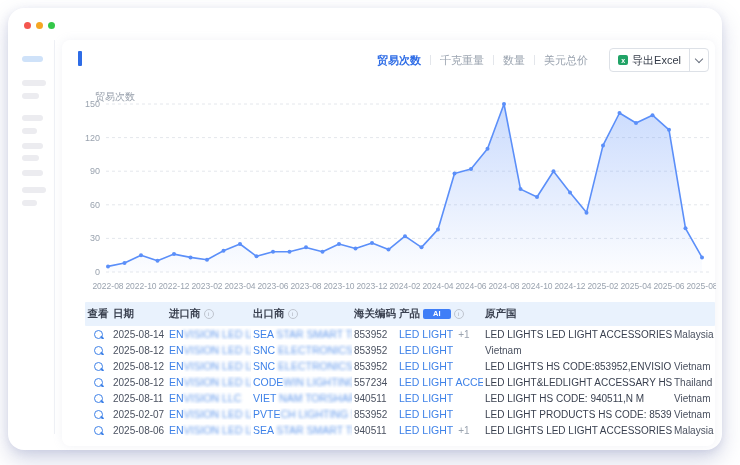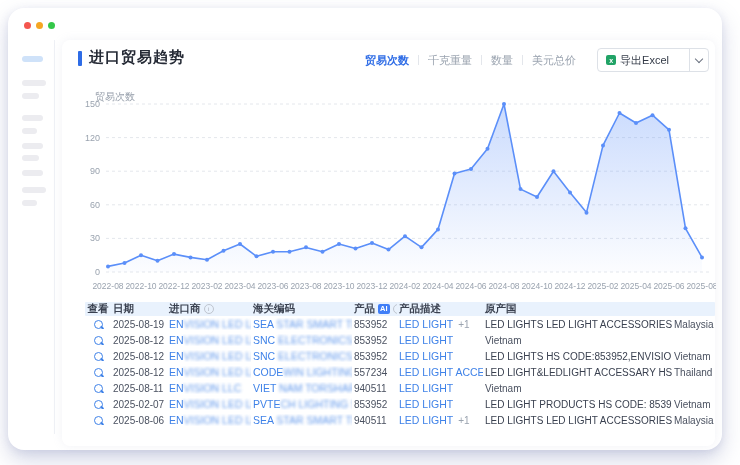--- a/index.html
+++ b/index.html
@@ -39,47 +39,47 @@
     background:#fff;border-radius:8px;
     box-shadow:0 0 10px rgba(160,168,196,.15);
   }
   .accent{position:absolute;left:16px;top:11px;width:4px;height:15px;background:#2e6ce6;border-radius:1px;}
   .page-title{position:absolute;left:27px;top:8px;font-size:15px;font-weight:bold;color:#262b36;letter-spacing:1px;}
   
   .toolbar{position:absolute;right:6px;top:8px;display:flex;align-items:center;height:24px;}
   .tab{font-size:11px;color:#9aa3af;padding:0 9px;cursor:pointer;}
   .tab.active{color:#2e6ce6;font-weight:bold;}
   .tab-sep{width:1px;height:10px;background:#e3e6eb;}
-  .export-btn{display:flex;margin-left:12px;border:1px solid #dde1e7;border-radius:4px;height:22px;background:#fff;overflow:hidden;gap:12px;}
+  .export-btn{display:flex;margin-left:12px;border:1px solid #dde1e7;border-radius:4px;height:22px;background:#fff;overflow:hidden;}
   .exp-main{display:flex;align-items:center;gap:4px;padding:0 8px;font-size:11px;color:#333a47;cursor:pointer;}
   .excel-ic{width:10px;height:10px;background:#21a366;border-radius:2px;color:#fff;font-size:7px;font-weight:bold;display:flex;align-items:center;justify-content:center;line-height:1;}
   .exp-caret{width:18px;border-left:1px solid #dde1e7;display:flex;align-items:center;justify-content:center;cursor:pointer;}
   .caret{width:5px;height:5px;border-right:1.4px solid #6b7280;border-bottom:1.4px solid #6b7280;transform:rotate(45deg);margin-top:-3px;}
   
   .chart-ytitle{position:absolute;left:33px;top:50px;font-size:10px;color:#98a0ac;}
   #trend-chart{position:absolute;left:8px;top:58px;}
   
   .table{position:absolute;left:23px;top:262px;width:630px;font-size:10.5px;}
   .t-head,.t-row{display:grid;grid-template-columns:26px 56px 84px 101px 45px 86px 189px 43px;align-items:center;}
-  .t-head{height:14px;background:#e9f2fd;font-weight:bold;color:#3a4150;border-radius:1px;}
+  .t-head{height:24px;background:#e9f2fd;font-weight:bold;color:#3a4150;border-radius:1px;}
   .t-row{height:16px;color:#4a5160;}
   .t-head>div,.t-row>div{white-space:nowrap;overflow:hidden;padding-left:2px;}
   .t-head>div:first-child,.t-row>div:first-child{display:flex;justify-content:center;padding-left:0;}
   .th-inner{display:inline-flex;align-items:center;}
   .link{color:#3f82e8;cursor:pointer;text-align:center;}
   .redacted{filter:blur(1.7px);opacity:.8;}
   .plus{color:#9aa3af;margin-left:5px;font-size:10px;}
   .cell-desc{color:#3a4150;font-size:10px;}
   .cell-country,.cell-date,.cell-code{font-size:10px;color:#4a5160;}
   
   .zoom-icon{width:7px;height:7px;border:1.3px solid #3f82e8;border-radius:50%;position:relative;display:inline-block;cursor:pointer;}
   .zoom-icon::after{content:"";position:absolute;width:1.5px;height:3.5px;background:#3f82e8;left:6px;top:5.5px;transform:rotate(-45deg);border-radius:1px;}
   .info-icon{width:8px;height:8px;border:1px solid #bfc5cf;border-radius:50%;display:inline-flex;align-items:center;justify-content:center;margin-left:3px;flex:none;}
   .info-icon::after{content:"i";font-size:6px;color:#bfc5cf;line-height:1;}
-  .ai-badge{background:#3f7ef7;color:#fff;font-size:7.5px;font-weight:bold;border-radius:2px;padding:1px 2px;margin-left:3px;line-height:1;flex:none;}
+  .ai-badge{background:#3f7ef7;color:#fff;font-size:7.5px;font-weight:bold;border-radius:2px;padding:1px 10px;margin-left:3px;line-height:1;flex:none;}
 </style>
 </head>
 <body>
 
 <div class="card">
   <div class="dots">
     <span class="dot r"></span>
     <span class="dot y"></span>
     <span class="dot g"></span>
   </div>
@@ -92,21 +92,20 @@
     <div class="sb-bar"></div>
     <div class="sb-bar"></div>
     <div class="sb-bar"></div>
     <div class="sb-bar"></div>
     <div class="sb-bar"></div>
     <div class="sb-bar"></div>
   </div>
 
   <div class="main">
     <div class="accent"></div>
-    <div class="page-title">进口贸易趋势</div>
 
     <div class="toolbar">
       <span id="metric-tabs" style="display:flex;align-items:center;">
           <span class="tab active">贸易次数</span>
           <span class="tab-sep"></span>
           <span class="tab">千克重量</span>
           <span class="tab-sep"></span>
           <span class="tab">数量</span>
           <span class="tab-sep"></span>
           <span class="tab">美元总价</span>
@@ -216,40 +215,41 @@
             </span>
           </div>
           <div><span class="th-inner">
               <span>日期</span>
             </span></div>
           <div><span class="th-inner">
               <span>进口商</span>
               <span class="info-icon"></span>
             </span></div>
           <div><span class="th-inner">
+              <span>出口商</span>
+              <span class="info-icon"></span>
+            </span></div>
+          <div><span class="th-inner">
               <span>海关编码</span>
             </span></div>
           <div><span class="th-inner">
               <span>产品</span>
               <span class="ai-badge">AI</span>
               <span class="info-icon"></span>
             </span></div>
           <div><span class="th-inner">
-              <span>产品描述</span>
-            </span></div>
-          <div><span class="th-inner">
               <span>原产国</span>
             </span></div>
         </div>
       <div id="table-body">
           <span class="t-row">
             <div>
               <span class="zoom-icon"></span>
             </div>
-            <div class=" cell-date">2025-08-19</div>
+            <div class=" cell-date">2025-08-14</div>
             <div><span class="link"><span>EN</span><span class="redacted redacted">VISION LED LIGHTI</span></span></div>
             <div><span class="link"><span>SEA </span><span class="redacted redacted">STAR SMART TE</span></span></div>
             <div class=" cell-code">853952</div>
             <div><span class="link">LED LIGHT</span><span class="plus">+1</span></div>
             <div class=" cell-desc">LED LIGHTS LED LIGHT ACCESSORIES,ENVISIONLED PANE</div>
             <div class=" cell-country">Malaysia</div>
           </span>
           <span class="t-row">
             <div>
               <span class="zoom-icon"></span>
@@ -287,20 +287,21 @@
           </span>
           <span class="t-row">
             <div>
               <span class="zoom-icon"></span>
             </div>
             <div class=" cell-date">2025-08-11</div>
             <div><span class="link"><span>EN</span><span class="redacted redacted">VISION LLC</span><span></span></span></div>
             <div><span class="link"><span>VIET</span><span class="redacted redacted"> NAM TORSHARE</span><span></span></span></div>
             <div class=" cell-code">940511</div>
             <div><span class="link">LED LIGHT</span></div>
+            <div class=" cell-desc">LED LIGHT HS CODE: 940511,N M</div>
             <div class=" cell-country">Vietnam</div>
           </span>
           <span class="t-row">
             <div>
               <span class="zoom-icon"></span>
             </div>
             <div class=" cell-date">2025-02-07</div>
             <div><span class="link"><span>EN</span><span class="redacted redacted">VISION LED LIGHTI</span></span></div>
             <div><span class="link"><span>PVTE</span><span class="redacted redacted">CH LIGHTING S</span></span></div>
             <div class=" cell-code">853952</div>

